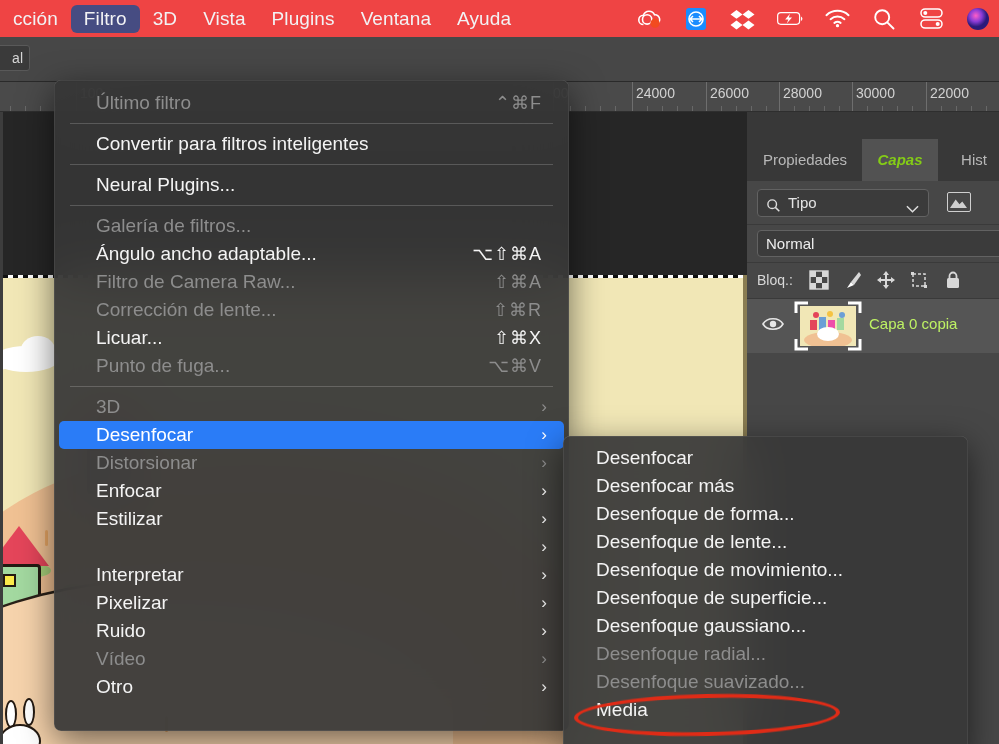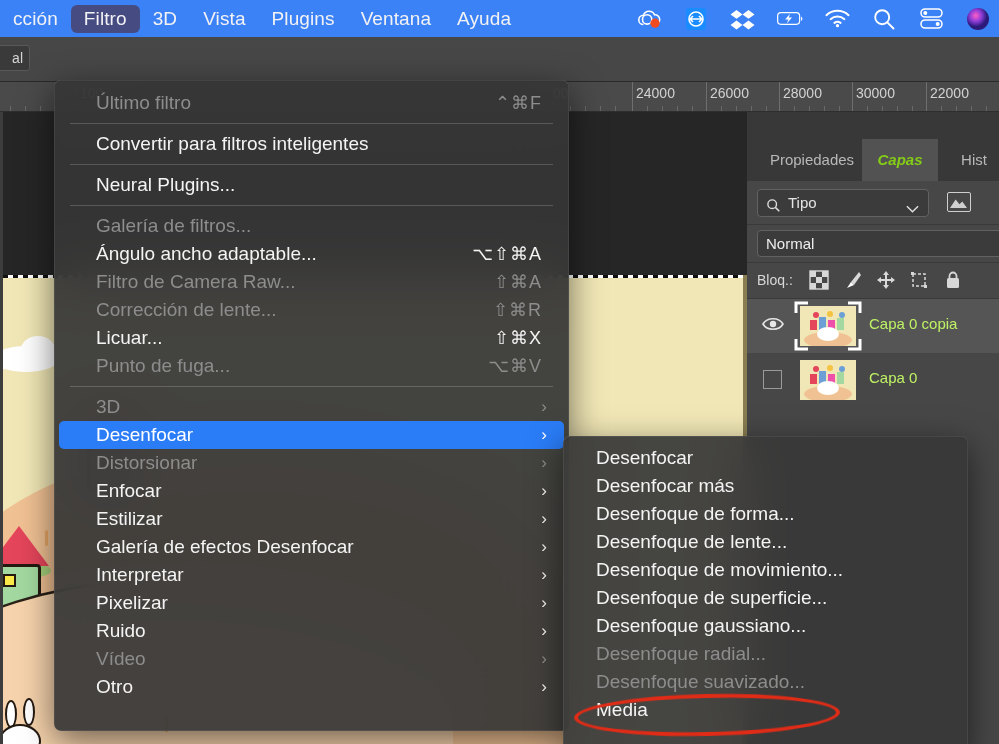--- a/index.html
+++ b/index.html
@@ -8,21 +8,21 @@
     overflow: hidden;
     background: #2b2b2b;
     font-family: "Liberation Sans", sans-serif;
     -webkit-font-smoothing: antialiased;
   }
   #root { position: relative; width: 999px; height: 744px; overflow: hidden; }
 
   
   #menubar {
     position: absolute; left: 0; top: 0; width: 999px; height: 37px;
-    background: #3b82f6;
+    background: #ef4444;
     display: flex; align-items: center;
     z-index: 60;
   }
   .mb-item {
     font-size: 19px; color: #f2f2f4; padding: 3px 13px;
     border-radius: 6px; white-space: nowrap; letter-spacing: .1px;
   }
   .mb-item.active { background: #464c82; }
   #mb-left { display: flex; align-items: center; padding-left: 0px; }
   #mb-right { margin-left: auto; display: flex; align-items: center; gap: 21px; padding-right: 8px; }
@@ -299,21 +299,21 @@
           <div class="cloud" style="left:22px;top:-10px;width:12px;height:28px;border:2px solid #241a12;border-radius:50%;"></div>
           <div class="cloud" style="left:-2px;top:16px;width:42px;height:34px;border:2px solid #241a12;border-radius:50%;"></div>
         </div>
 
         <div class="grassblade" style="left:162px;top:438px;height:16px;background:#e8a765;"></div>
       </div>
     </div>
 
     <div id="rightpanel">
       <div id="paneltabs">
-        <div class="ptab" style="left:10px;width:110px;text-align:center;">Propiedades</div>
+        <div class="ptab" style="left:3px;width:110px;text-align:center;">Propiedades</div>
         <div class="ptab sel" style="left:115px;width:76px;">Capas</div>
         <div class="ptab" style="left:197px;width:60px;">Hist</div>
       </div>
 
       <div id="panelbody">
         <div id="filterrow">
           <div id="typebox">
             <span class="mag">
               <svg width="15" height="15" viewBox="0 0 16 16">
                   <circle cx="6.6" cy="6.6" r="4.6" fill="none" stroke="#ddd" stroke-width="1.5"></circle>
@@ -398,38 +398,20 @@
               <rect x="37" y="12" width="7" height="12" fill="#a3d9a0"></rect>
               <circle cx="16" cy="9" r="3" fill="#e4455a"></circle>
               <circle cx="30" cy="8" r="3" fill="#f5c342"></circle>
               <circle cx="42" cy="9" r="3" fill="#6b9fd6"></circle>
               <ellipse cx="28" cy="28" rx="11" ry="7" fill="#fff"></ellipse>
             </svg>
           </span>
           <span class="lr-name">Capa 0 copia</span>
         </div>
 
-        <div class="layerrow" style="top:172px;">
-          <span class="lr-chk"></span>
-          <span class="lr-thumb">
-            <svg width="56" height="40" viewBox="0 0 56 40">
-              <rect width="56" height="40" fill="#f1e7b6"></rect>
-              <ellipse cx="28" cy="34" rx="24" ry="8" fill="#f0c193"></ellipse>
-              <rect x="10" y="14" width="7" height="10" fill="#e4455a"></rect>
-              <rect x="19" y="11" width="7" height="13" fill="#6b9fd6"></rect>
-              <rect x="28" y="14" width="7" height="10" fill="#ee4faa"></rect>
-              <rect x="37" y="12" width="7" height="12" fill="#a3d9a0"></rect>
-              <circle cx="16" cy="9" r="3" fill="#e4455a"></circle>
-              <circle cx="30" cy="8" r="3" fill="#f5c342"></circle>
-              <circle cx="42" cy="9" r="3" fill="#6b9fd6"></circle>
-              <ellipse cx="28" cy="28" rx="11" ry="7" fill="#fff"></ellipse>
-            </svg>
-          </span>
-          <span class="lr-name">Capa 0</span>
-        </div>
       </div>
     </div>
 
     <div id="filtro-menu">
       <div class="mgap"></div>
       <div class="mi dim">
         <span>Último filtro</span>
         <span class="sc">⌃⌘F</span>
       </div>
       <div class="msep"></div>
@@ -481,21 +463,20 @@
       </div>
       <div class="mi">
         <span>Enfocar</span>
         <span class="arr">›</span>
       </div>
       <div class="mi">
         <span>Estilizar</span>
         <span class="arr">›</span>
       </div>
       <div class="mi">
-        <span>Galería de efectos Desenfocar</span>
         <span class="arr">›</span>
       </div>
       <div class="mi">
         <span>Interpretar</span>
         <span class="arr">›</span>
       </div>
       <div class="mi">
         <span>Pixelizar</span>
         <span class="arr">›</span>
       </div>

